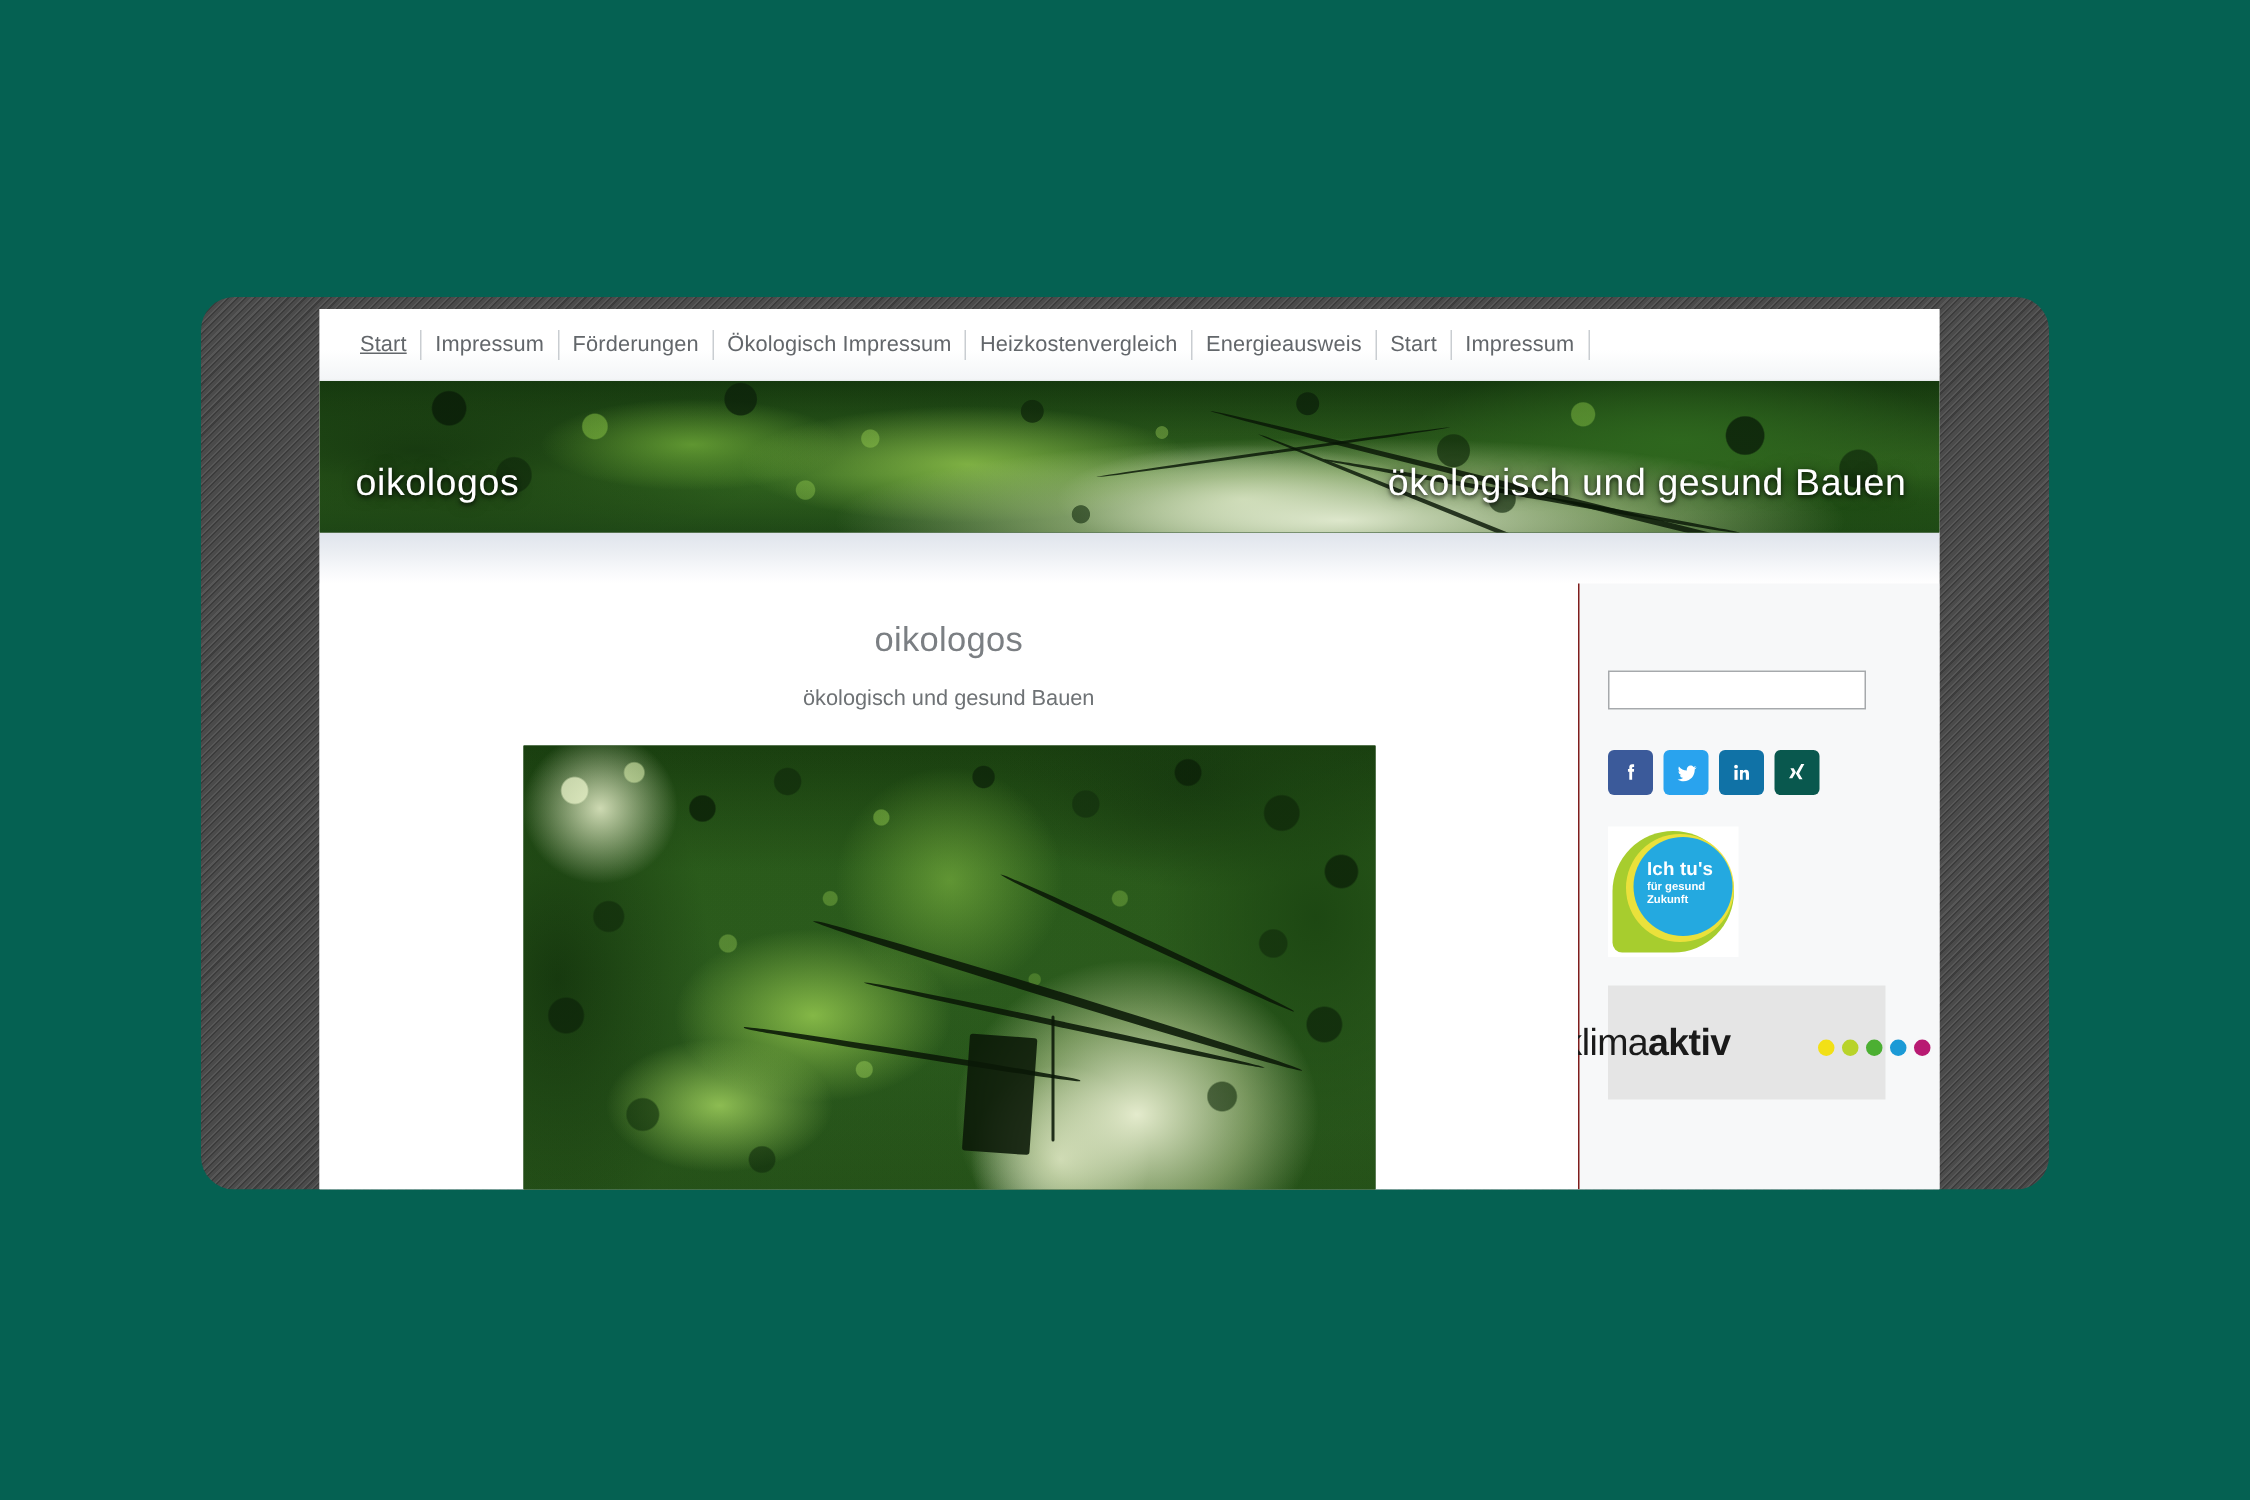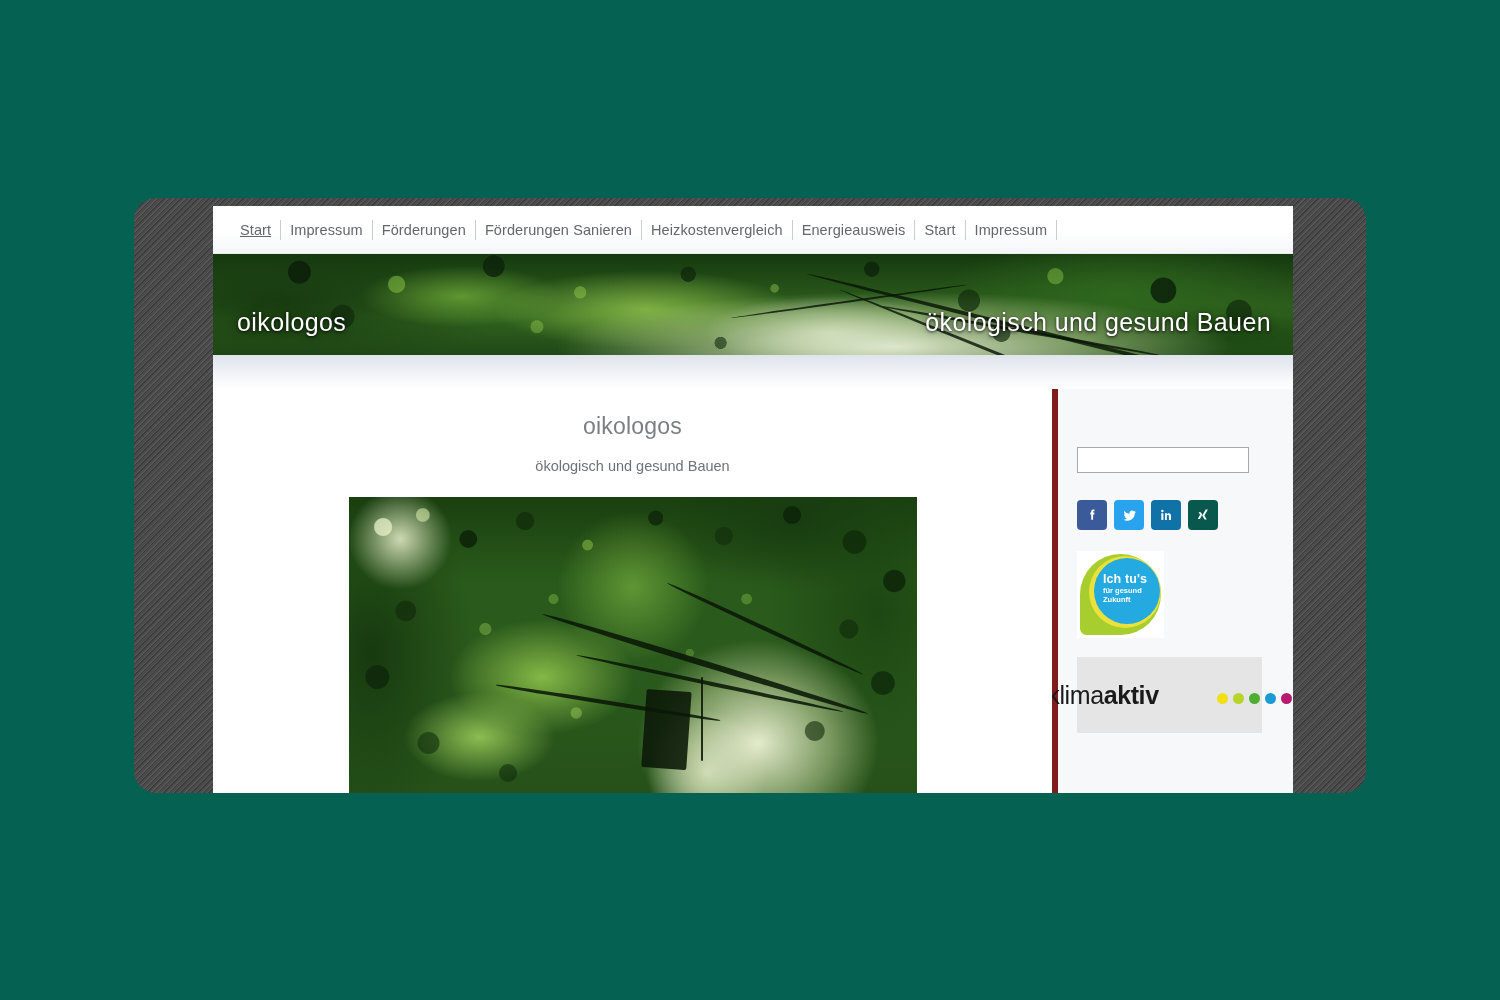--- a/index.html
+++ b/index.html
@@ -220,21 +220,21 @@
     position: absolute;
     background: rgba(10,24,7,.88);
     border-radius: 50%;
     transform-origin: left center;
   }
 
   
   #sidebar {
     width: 241px;
     background: #f7f8f9;
-    border-left: 6px solid #7f1d1d;
+    border-left: 1px solid #7f1d1d;
     padding: 58px 0 0 19px;
   }
   #search-input {
     width: 172px;
     height: 26px;
     border: 1px solid #a6a9ac;
     background: #ffffff;
     font-size: 13px;
     color: #333;
     padding: 0 6px;
@@ -336,21 +336,21 @@
 
         <span class="nav-item">Start</span>
         <span class="nav-sep"></span>
 
         <span class="nav-item">Impressum</span>
         <span class="nav-sep"></span>
 
         <span class="nav-item">Förderungen</span>
         <span class="nav-sep"></span>
 
-        <span class="nav-item">Förderungen Sanieren</span>
+        <span class="nav-item">Ökologisch Impressum</span>
         <span class="nav-sep"></span>
 
         <span class="nav-item">Heizkostenvergleich</span>
         <span class="nav-sep"></span>
 
         <span class="nav-item">Energieausweis</span>
         <span class="nav-sep"></span>
 
         <span class="nav-item">Start</span>
         <span class="nav-sep"></span>

